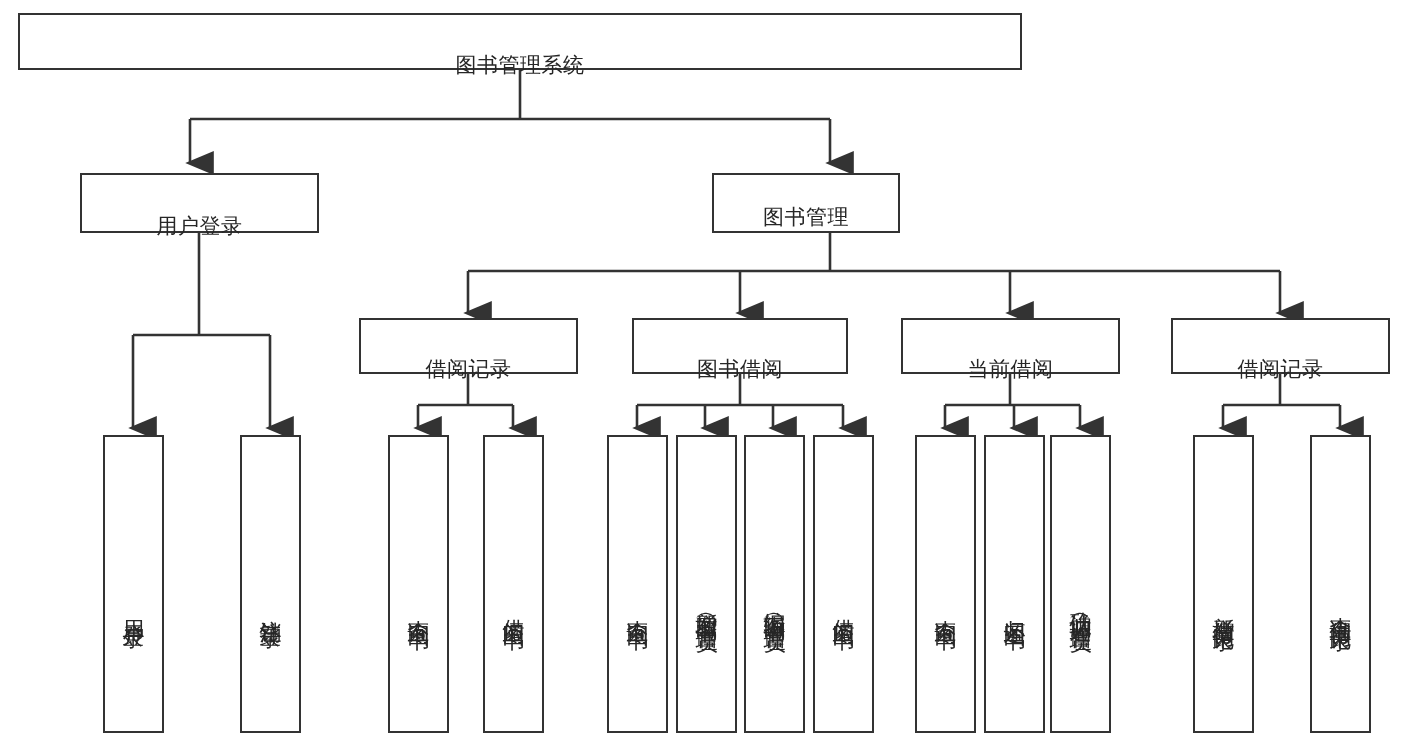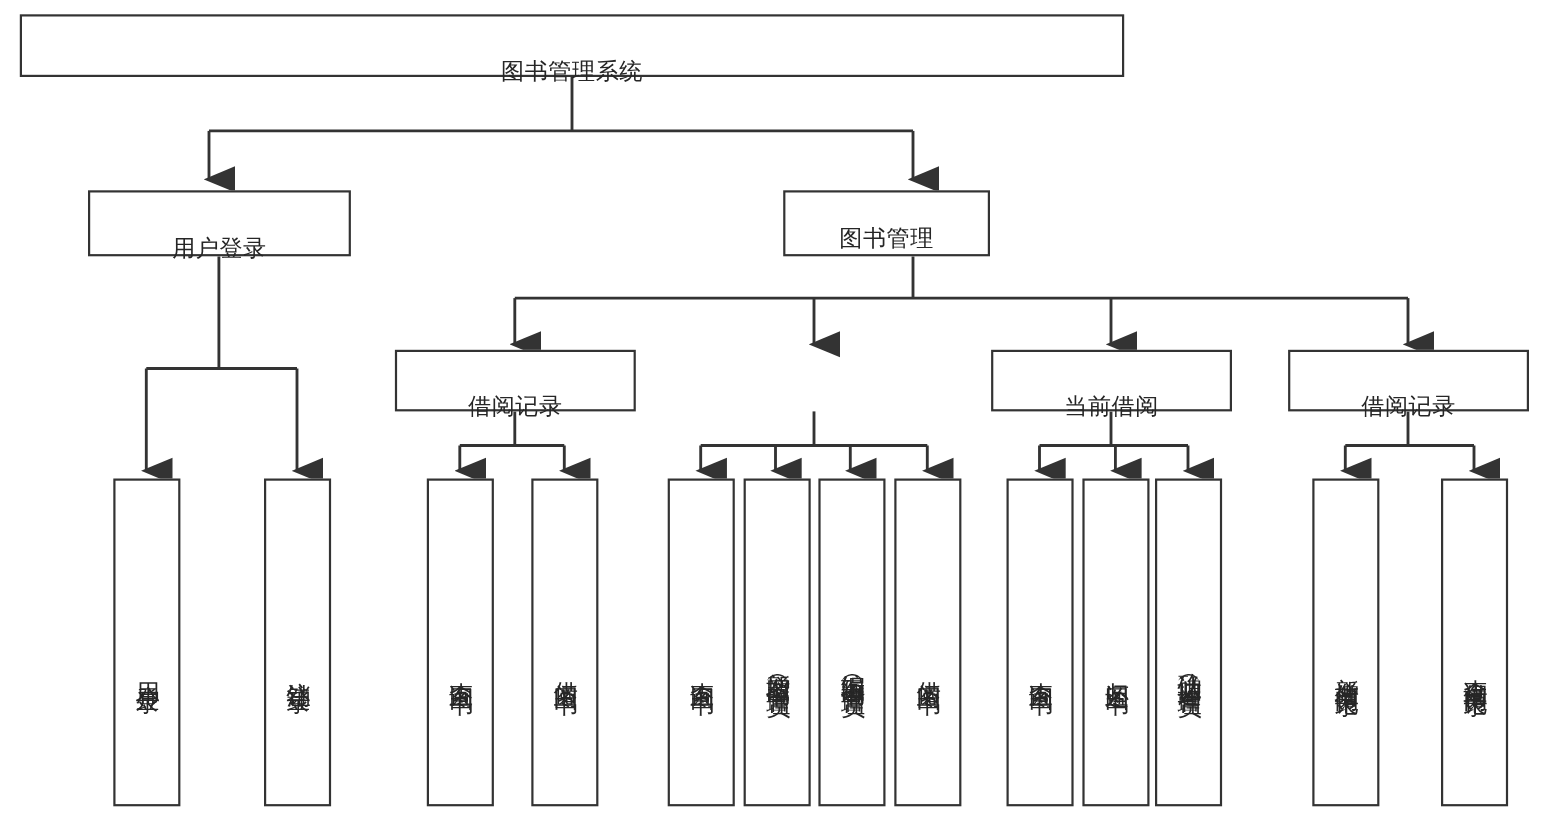--- a/index.html
+++ b/index.html
@@ -137,20 +137,23 @@
   </div>
 
   <div class="node horiz" style="left:712px; top:173px; width:188px; height:60px;align-items:flex-end;">
     <span class="label">图书管理</span>
   </div>
 
   <div class="node horiz" style="left:359px; top:318px; width:219px; height:56px;">
     <span class="label">借阅记录</span>
   </div>
 
+  <div class="node horiz" style="left:632px; top:318px; width:216px; height:56px;">
+    <span class="label">图书借阅</span>
+  </div>
 
   <div class="node horiz" style="left:1171px; top:318px; width:219px; height:56px;">
     <span class="label">借阅记录</span>
   </div>
 
   <div class="node horiz" style="left:901px; top:318px; width:219px; height:56px;">
     <span class="label">当前借阅</span>
   </div>
 
   <div class="node vert" style="left:103px; top:435px; width:61px; height:298px;">

